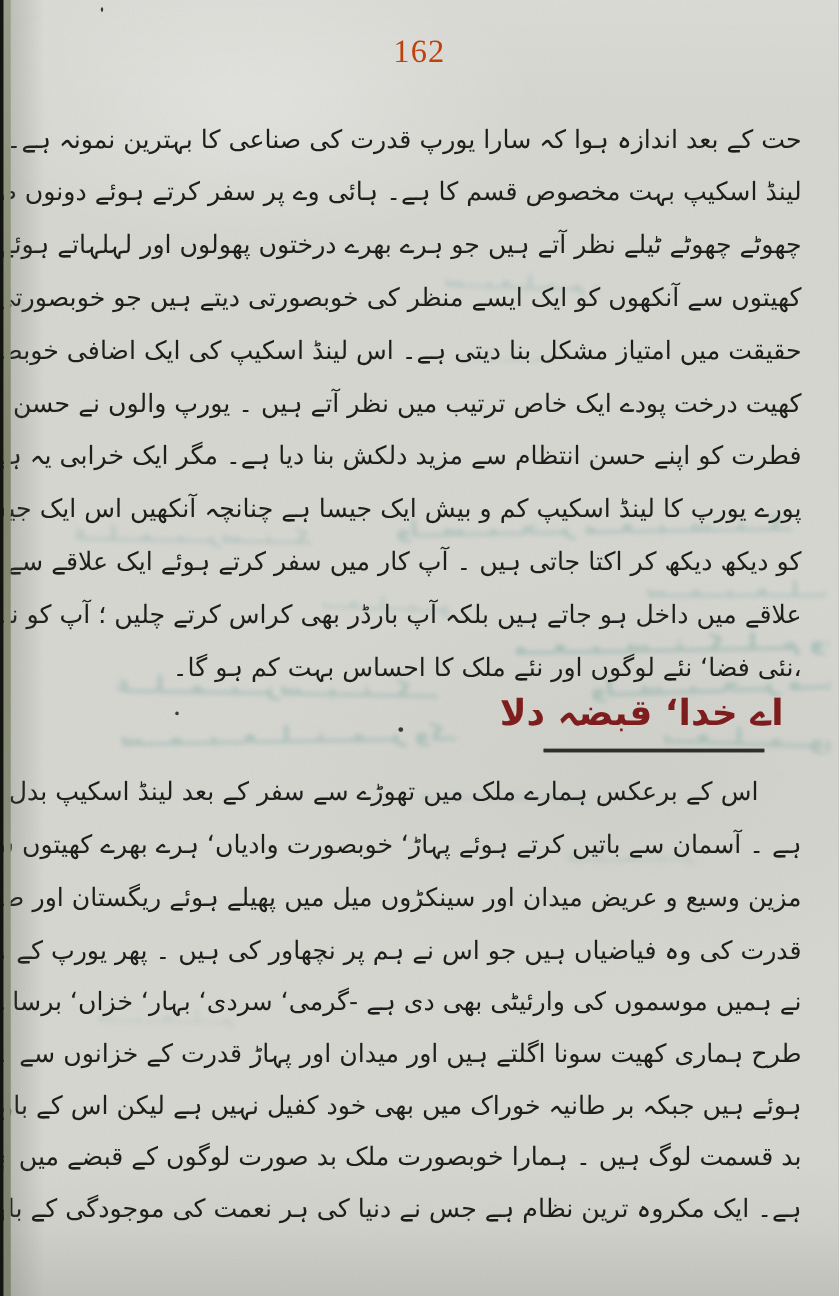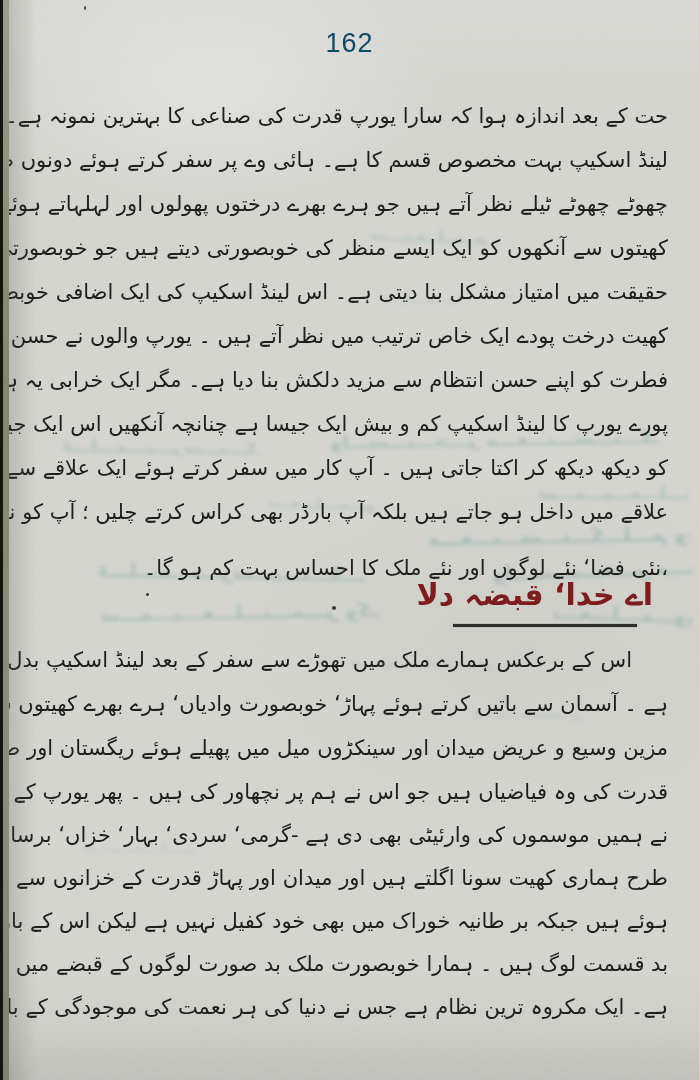--- a/index.html
+++ b/index.html
@@ -19,26 +19,26 @@
   .edge-fade{position:absolute;left:9px;top:0;width:28px;height:1080px;
     background:linear-gradient(90deg,rgba(80,85,70,.20),rgba(80,85,70,0));z-index:5;}
   
   .shade{position:absolute;inset:0;z-index:1;pointer-events:none;background:
     radial-gradient(ellipse 340px 170px at 30% 8%, rgba(255,255,255,.28), rgba(255,255,255,0) 70%),
     radial-gradient(ellipse 420px 240px at 75% 60%, rgba(150,152,142,.10), rgba(150,152,142,0) 72%),
     linear-gradient(0deg, rgba(108,110,102,.20) 0px, rgba(108,110,102,.06) 55px, rgba(108,110,102,0) 110px),
     linear-gradient(180deg, rgba(255,255,255,.10) 0px, rgba(255,255,255,0) 90px);}
   
   .pageno{position:absolute;left:0;top:28px;width:699px;text-align:center;z-index:4;
-    font-family:Liberation Sans, sans-serif;font-size:27px;letter-spacing:1px;color:#0c4a6e;}
+    font-family:Liberation Serif, serif;font-size:27px;letter-spacing:1px;color:#c2410c;}
   
   .line{position:absolute;left:36px;width:632px;height:40px;line-height:40px;z-index:4;
     direction:rtl;unicode-bidi:embed;font-size:21px;color:var(--ink);
     text-align:justify;text-align-last:justify;white-space:nowrap;}
-  .line.end{text-align:right;text-align-last:right;margin-top:12px;}
+  .line.end{text-align:right;text-align-last:right;}
   .line.indent{width:596px;padding-right:36px;}
   .heading{position:absolute;right:46px;top:572px;height:46px;line-height:46px;z-index:4;
     direction:rtl;font-size:30px;font-weight:bold;color:#7f1d1d;letter-spacing:0px;}
   .heading-rule{position:absolute;left:453px;top:624px;width:184px;height:3px;background:#2e2e2b;z-index:4;
     box-shadow:0 0 1px #2e2e2b;}
   
   .ghost{position:absolute;z-index:2;direction:rtl;color:var(--bleed-teal);
     font-weight:bold;filter:blur(2px);pointer-events:none;white-space:nowrap;overflow:hidden;}
   
   .speck{position:absolute;z-index:4;background:#3a3a36;border-radius:50%;}

